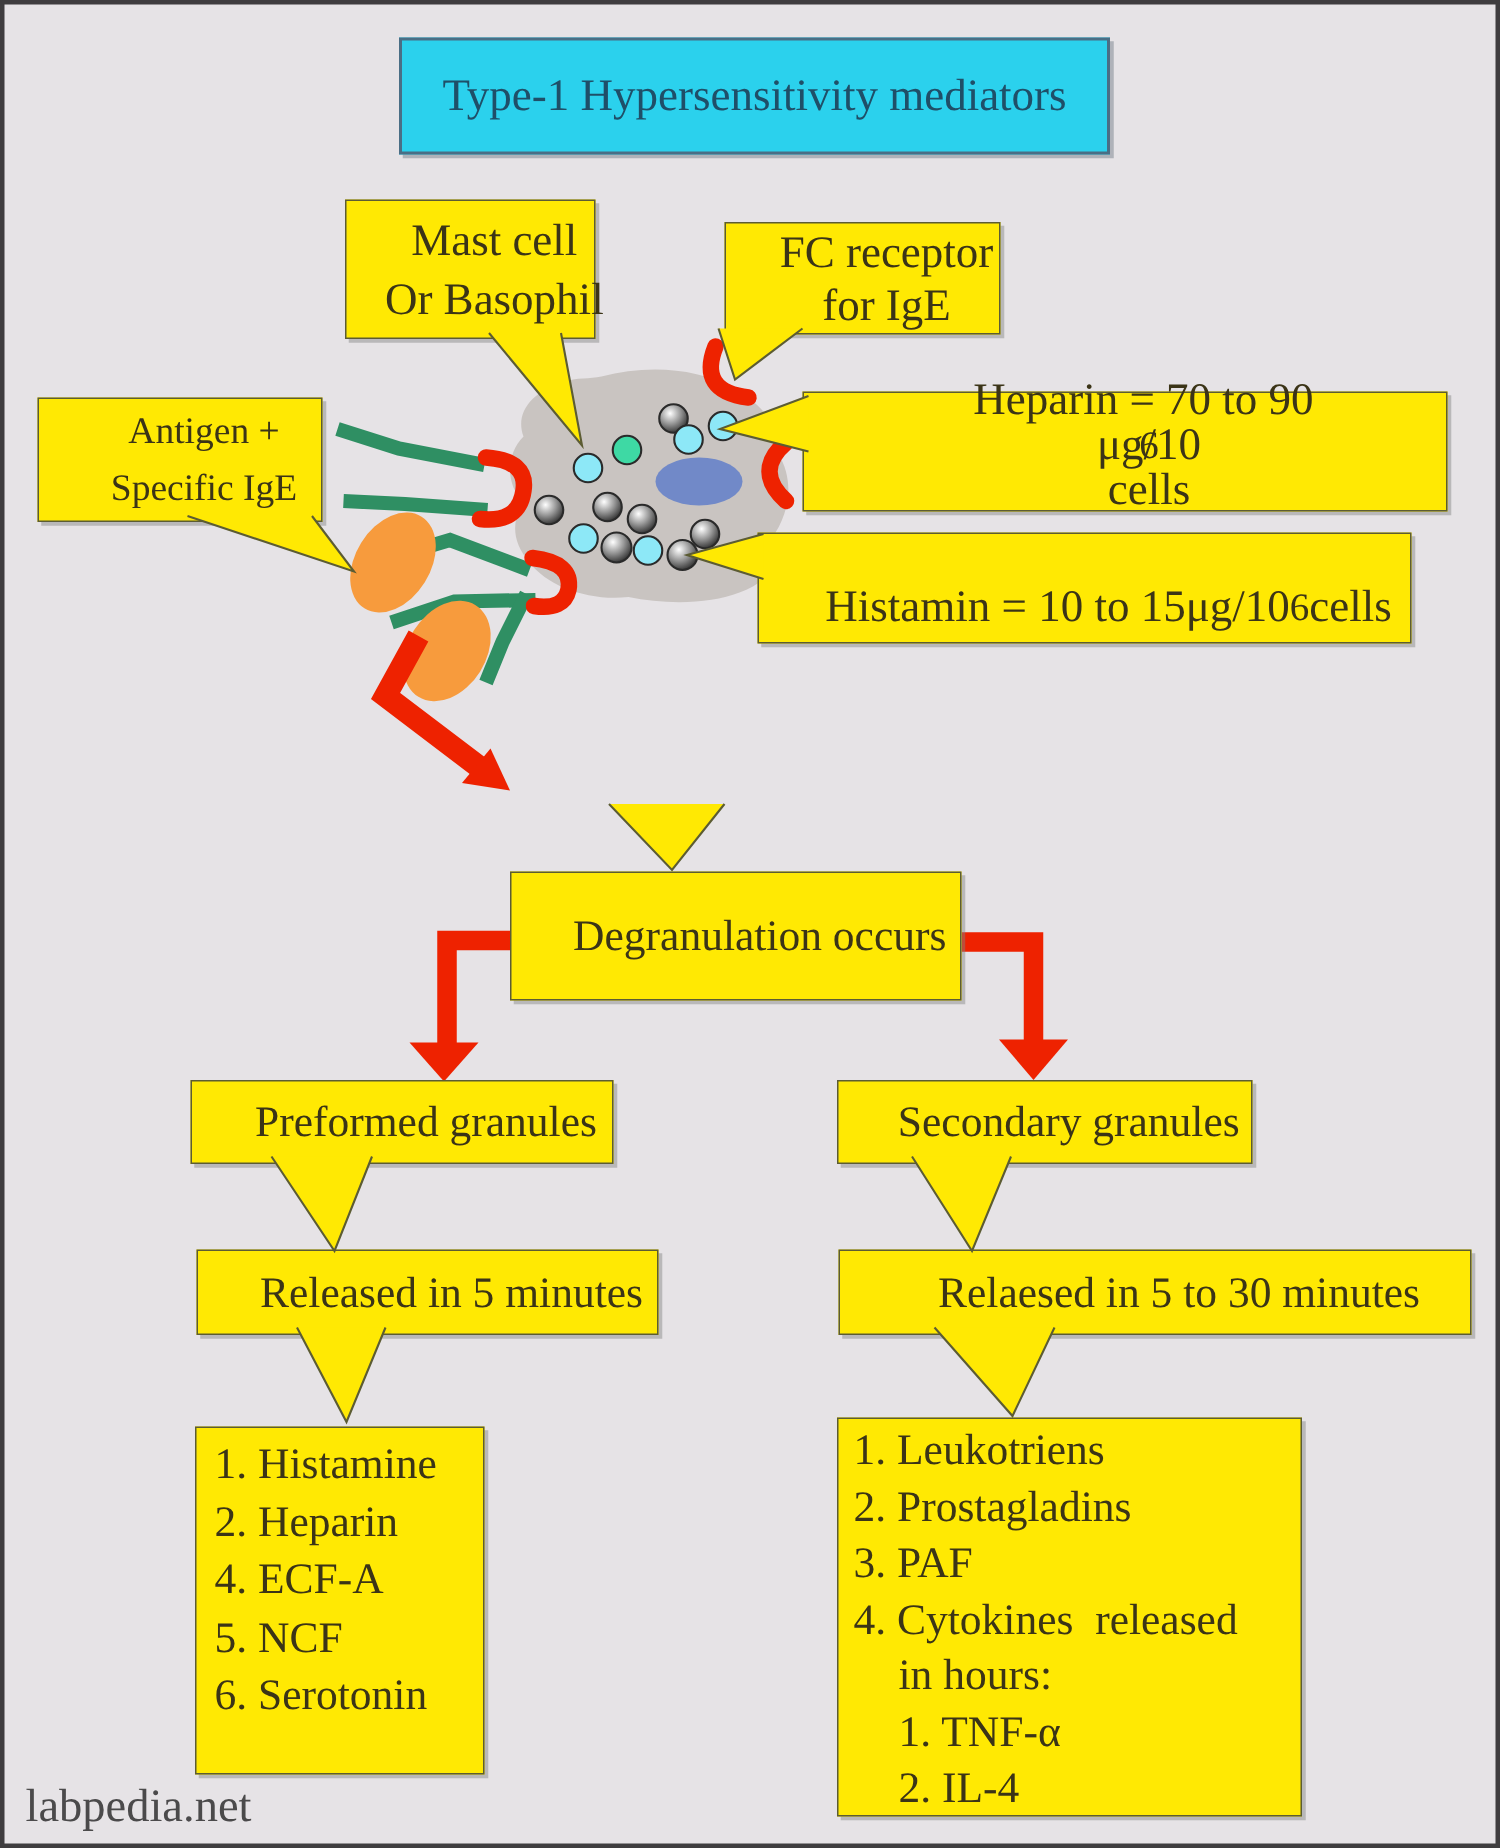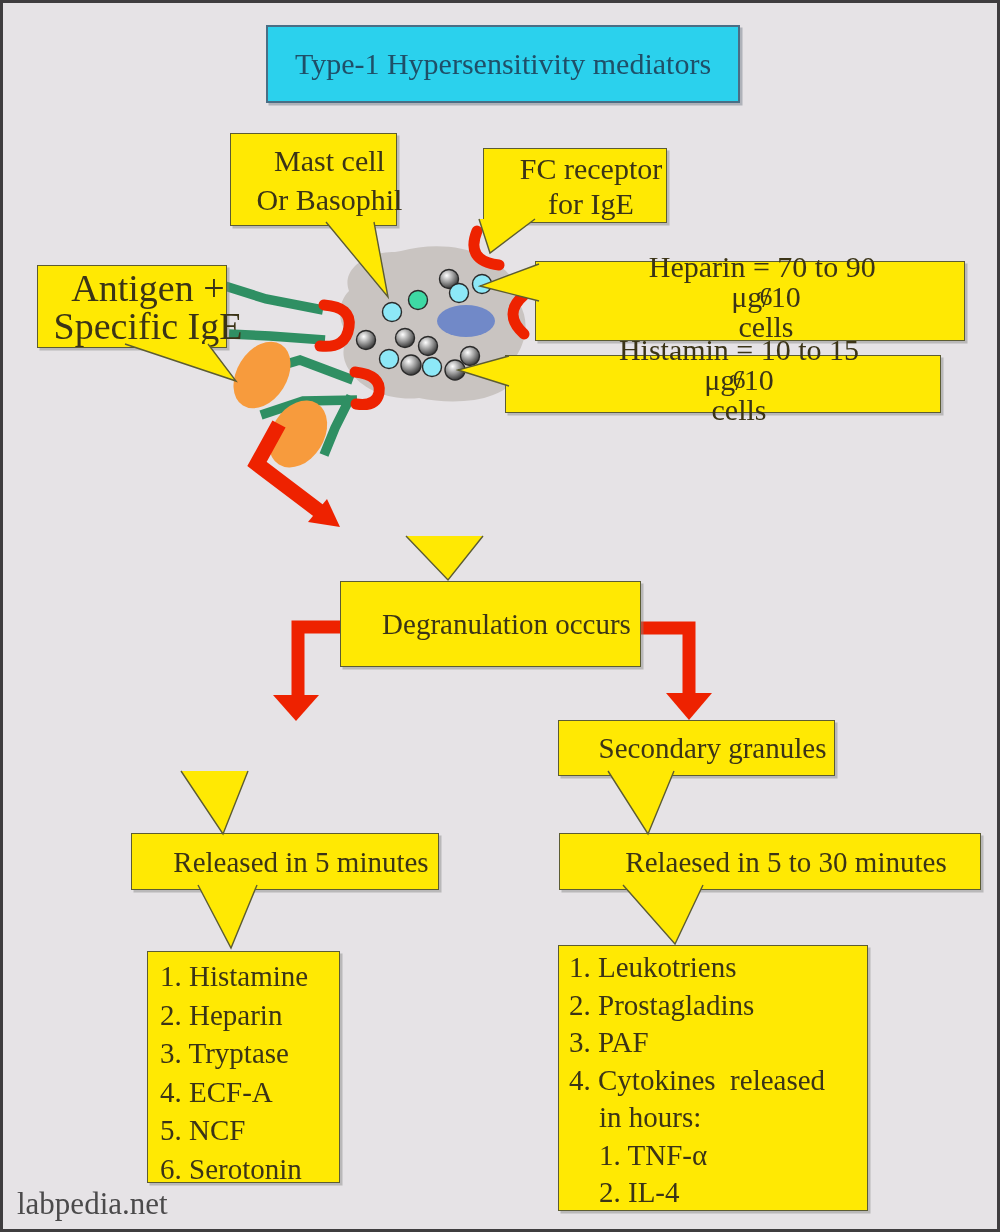--- a/index.html
+++ b/index.html
@@ -27,32 +27,32 @@
   }
   .title-box{
     position:absolute; left:263px; top:22px; width:474px; height:78px;
     background:var(--cyan,#2bd1ed); border:2px solid #4a6e85;
     box-shadow:2.5px 2.5px 0 rgba(120,130,140,.5);
     color:var(--titletext,#1f4f68); font-size:30px; z-index:2; box-sizing:border-box;
     display:flex; align-items:center; justify-content:center; white-space:pre;
   }
   .mast{left:227px; top:130px; width:167px; height:93px; font-size:30px; line-height:39px;}
   .fcr{left:460px; top:145px; width:184px; height:75px; font-size:30px; line-height:35px;margin-left:20px;}
-  .antigen{left:34px; top:262px; width:190px; height:83px; font-size:38px; line-height:38px;}
+  .antigen{left:22px; top:262px; width:190px; height:83px; font-size:25px; line-height:38px;}
   .heparin{left:532px; top:258px; width:430px; height:80px; flex-direction:column; padding-bottom:9px; font-size:30px; line-height:30px;}
-  .histamin{left:502px; top:352px; width:436px; height:58px; flex-direction:column; align-items:center; padding-bottom:8px; font-size:30px; line-height:30px;}
+  .histamin{left:502px; top:352px; width:436px; height:74px; flex-direction:row; align-items:flex-end; padding-bottom:8px; font-size:30px; line-height:30px;}
   .sup6{font-size:26px; vertical-align:14px; line-height:0; position:relative; top:-15px;}
   .trig{left:337px; top:485px; width:341px; height:52px;}
   .degran{left:337px; top:578px; width:301px; height:86px;}
   .preformed{left:124px; top:717px; width:282px; height:56px;}
   .secondary{left:555px; top:717px; width:277px; height:56px;}
   .rel5{left:128px; top:830px; width:308px; height:57px;}
   .rel530{left:556px; top:830px; width:422px; height:57px;}
   .listbox{align-items:flex-start; justify-content:flex-start; text-align:left;}
-  .list-left{left:127px; top:948px; width:193px; height:232px; padding:5px 4px 0 12px; line-height:38.5px;margin-left:17px;}
+  .list-left{left:127px; top:948px; width:193px; height:232px; padding:5px 4px 0 12px; line-height:38.5px;}
   .list-right{left:555px; top:942px; width:310px; height:266px; padding:3px 4px 0 10px; line-height:37.5px;}
   .list-line{white-space:pre;}
   .watermark{
     position:absolute; left:14px; top:1183px; font-size:31px;
     color:var(--watermark,#4b4a4b); z-index:2; white-space:pre;
   }
 </style>
 </head>
 <body>
 
@@ -146,25 +146,26 @@
 
   <div class="ybox heparin">
     <span>Heparin = 70 to 90 </span><span>μg/10</span><span class="sup6">6</span><span>cells</span>
   </div>
 
   <div class="ybox histamin">
     <span>Histamin = 10 to 15</span><span>μg/10</span><span class="sup6">6</span><span>cells</span>
   </div>
 
   <div class="ybox degran">Degranulation occurs</div>
+  <div class="ybox preformed">Preformed granules</div>
   <div class="ybox secondary">Secondary granules</div>
   <div class="ybox rel5">Released in 5 minutes</div>
   <div class="ybox rel530">Relaesed in 5 to 30 minutes</div>
 
-  <div class="ybox listbox list-left"><div class="list-line">1. Histamine</div><div class="list-line">2. Heparin</div><div class="list-line">3. Tryptase</div><div class="list-line">4. ECF-A</div><div class="list-line">5. NCF</div><div class="list-line">6. Serotonin</div></div>
+  <div class="ybox listbox list-left"><div class="list-line">1. Histamine</div><div class="list-line">2. Heparin</div><div class="list-line">4. ECF-A</div><div class="list-line">5. NCF</div><div class="list-line">6. Serotonin</div></div>
   <div class="ybox listbox list-right"><div class="list-line">1. Leukotriens</div><div class="list-line">2. Prostagladins</div><div class="list-line">3. PAF</div><div class="list-line">4. Cytokines  released</div><div class="list-line" style="padding-left: 30px;">in hours:</div><div class="list-line" style="padding-left: 30px;">1. TNF-α</div><div class="list-line" style="padding-left: 30px;">2. IL-4</div></div>
 
   <div class="watermark">labpedia.net</div>
 
   <svg class="layer pointers" viewBox="0 0 1000 1232" aria-hidden="true">
     <g style="fill:var(--yellow,#ffe903); stroke:var(--boxborder,#5c5c33)" stroke-width="1.4">
       <path d="M323,219 L385,294 L371,219"></path>
       <path d="M532,216 L487,250 L476,216"></path>
       <path d="M122,341 L233,378 L205,341"></path>
       <path d="M536,261 L477,283 L536,298"></path>

